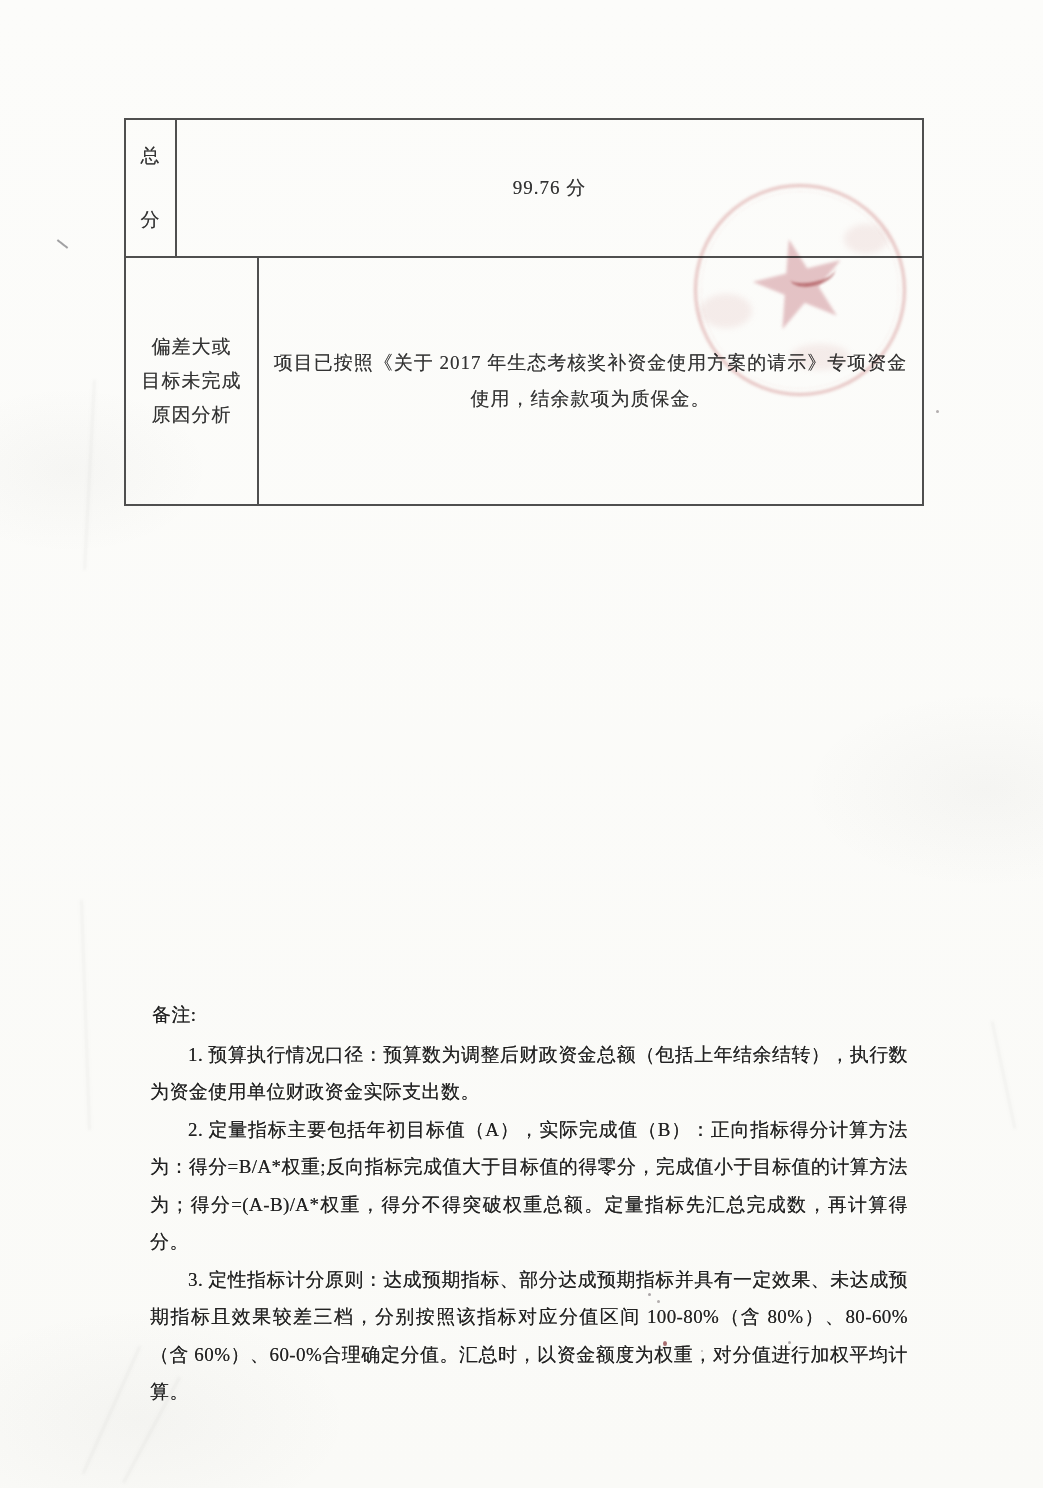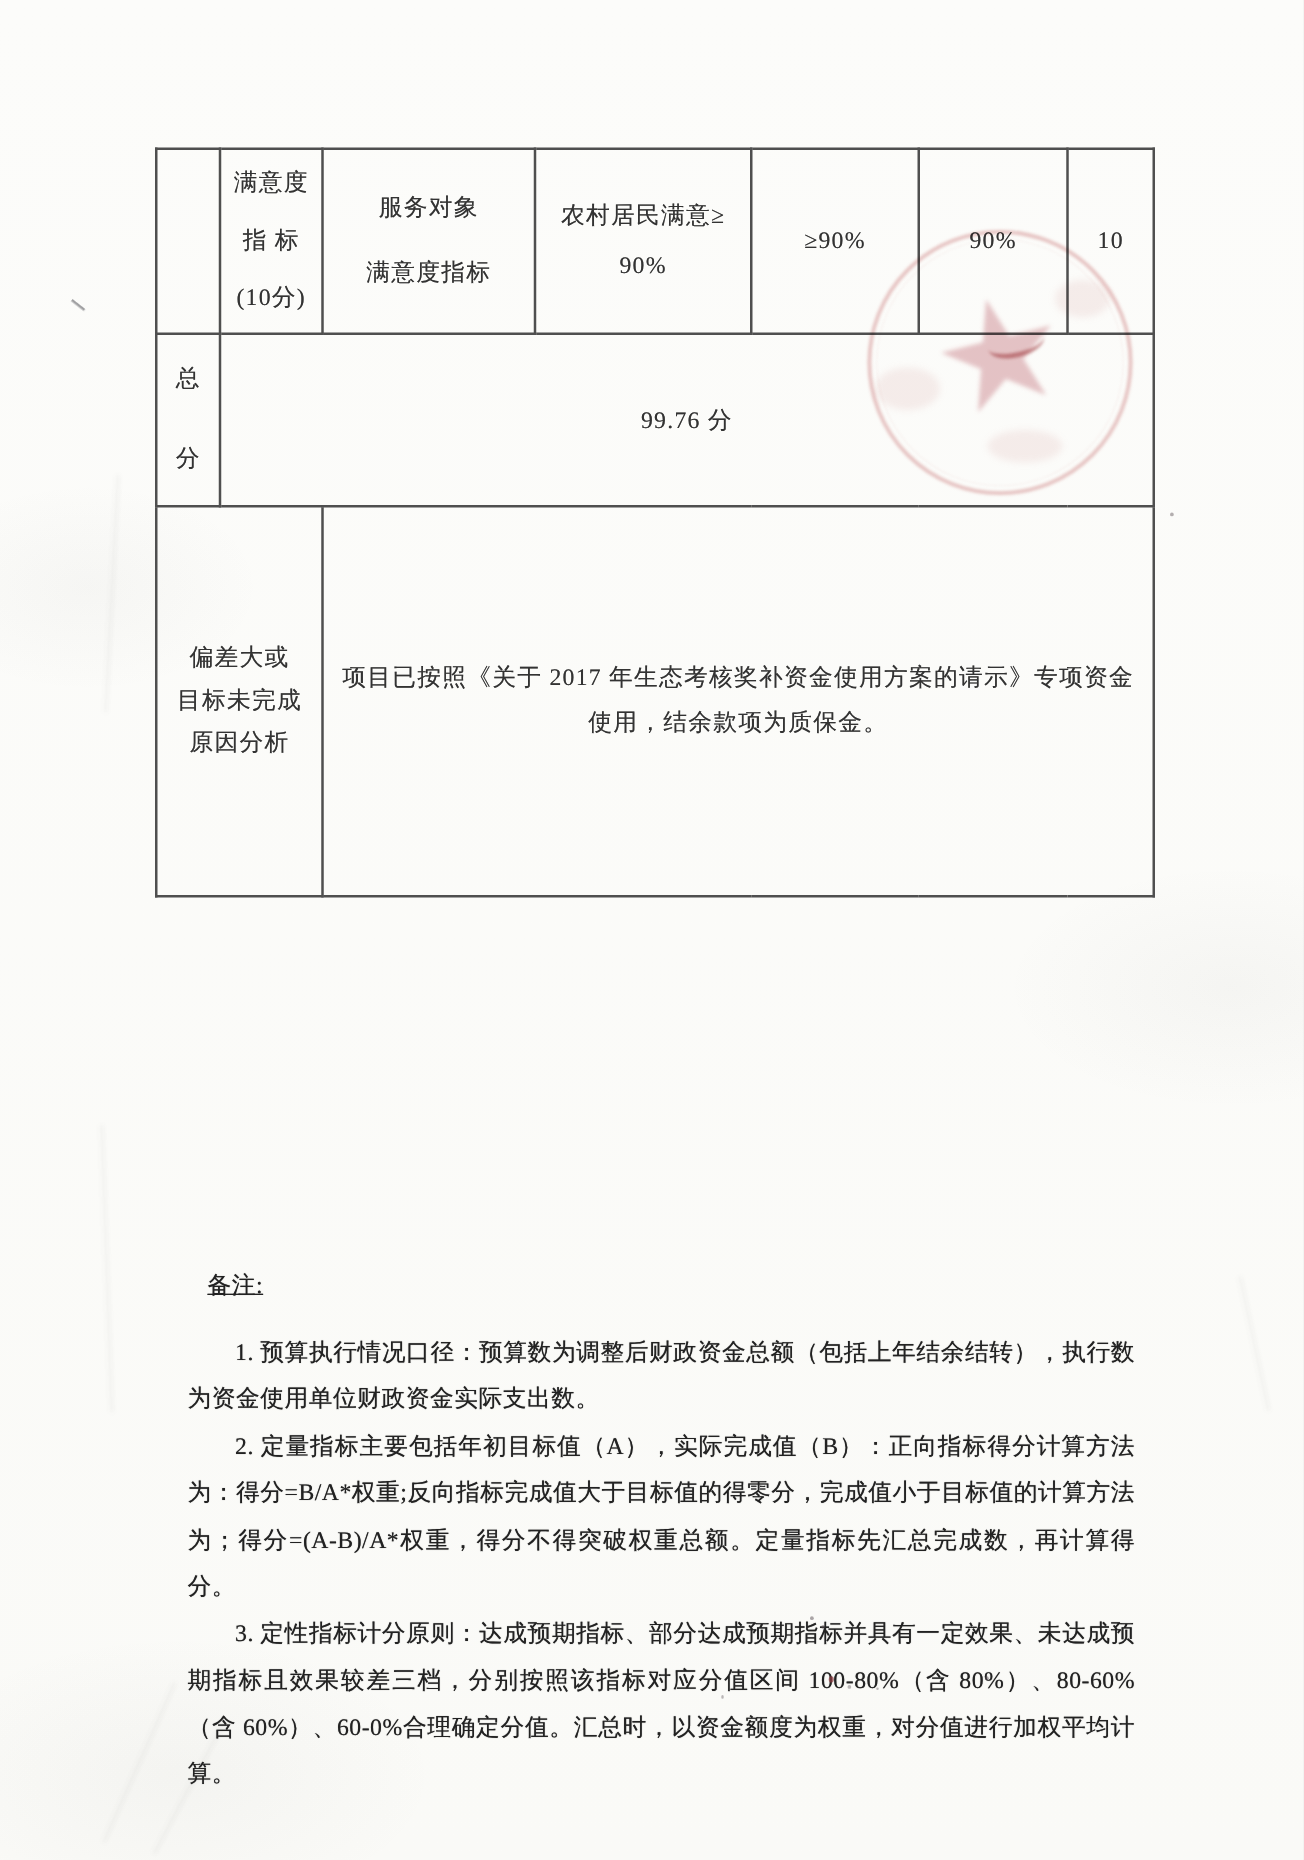--- a/index.html
+++ b/index.html
@@ -46,21 +46,21 @@
     line-height:36px;
     letter-spacing:.6px;
   }
   
   .notes{
     position:absolute;left:150px;top:994px;width:758px;
     font-size:19px;line-height:37.5px;letter-spacing:.4px;
     color:#222;
     text-shadow:0 0 .6px rgba(20,20,20,.7);
   }
-  .notes .nt{margin:16px;text-decoration:underline;}
+  .notes .nt{margin:2px;}
   .notes p{margin:0;text-indent:2em;text-align:justify;}
   
   .stamp{position:absolute;left:694px;top:184px;width:212px;height:212px;
          mix-blend-mode:multiply;pointer-events:none;}
   .stamp-ring{position:absolute;inset:0;border:3px solid rgba(203,120,120,.42);
               border-radius:50%;filter:blur(1.4px);}
   .stamp-ring2{position:absolute;inset:7px;border:1px dotted rgba(205,130,130,.18);
                border-radius:50%;filter:blur(1px);}
   .stamp-star{position:absolute;left:50%;top:50%;
               transform:translate(-50%,-55%) rotate(-14deg);
@@ -87,39 +87,26 @@
     <colgroup>
       <col style="width:51px">
         <col style="width:82px">
         <col style="width:170px">
       <col style="width:173px">
         <col style="width:134px">
         <col style="width:119px">
       <col style="width:69px">
     </colgroup>
     <tbody>
-        <tr style="height:144px">
-      <td></td>
-      <td class="pre cat">满意度
-指  标
-(10分)</td>
-      <td class="pre name">服务对象
-满意度指标</td>
-      <td class="pre target">农村居民满意≥
-90%</td>
-      <td>≥90%</td>
-      <td>90%</td>
-      <td>10</td>
-    </tr>
     <tr style="height:116px">
       <td class="pre total-label">总
 分</td>
       <td colspan="6" class="total-value">99.76 分</td>
     </tr>
-    <tr style="height:312px">
+    <tr style="height:248px">
       <td colspan="2" class="pre rowlabel">偏差大或
 目标未完成
 原因分析</td>
       <td colspan="5" class="content">项目已按照《关于 2017 年生态考核奖补资金使用方案的请示》专项资金使用，结余款项为质保金。</td>
     </tr>
   </tbody>
     </table>
 
   <div class="stamp">
     <div class="stamp-ring"></div>

